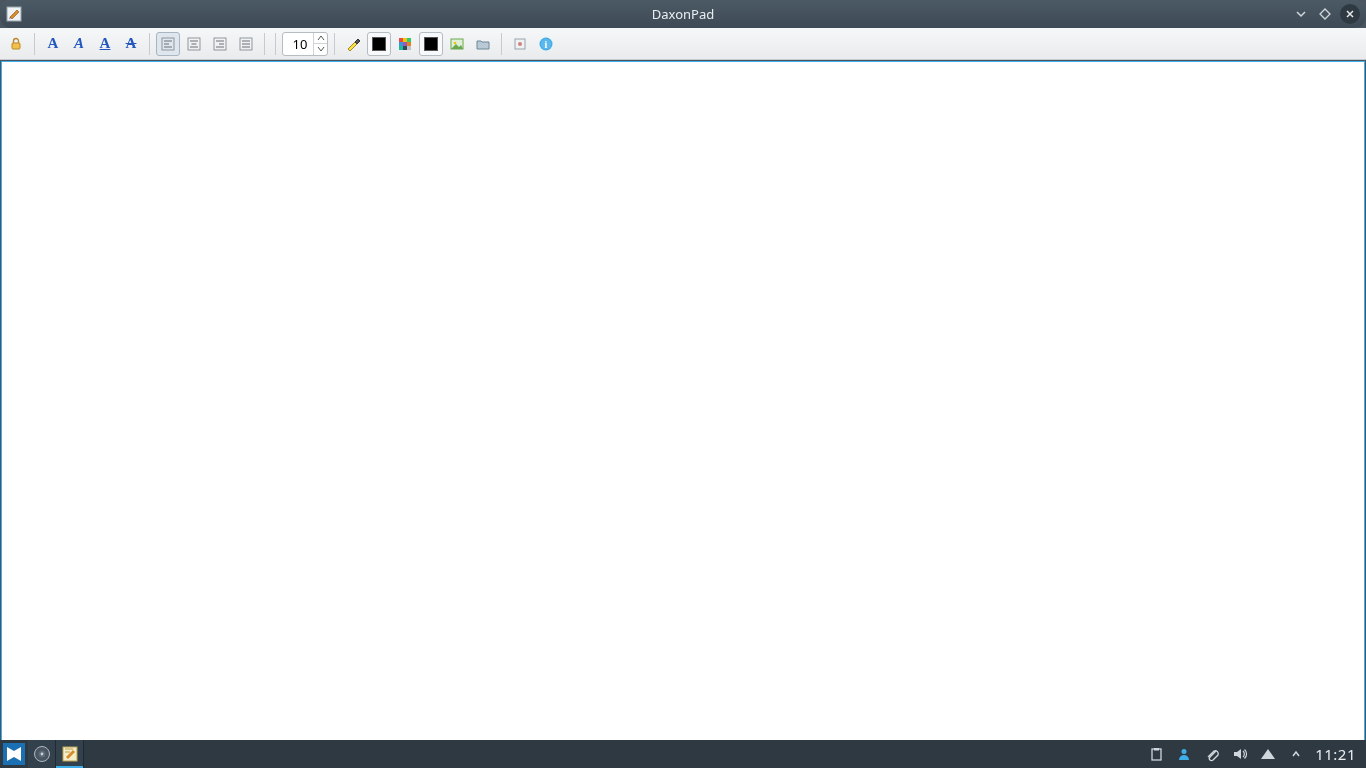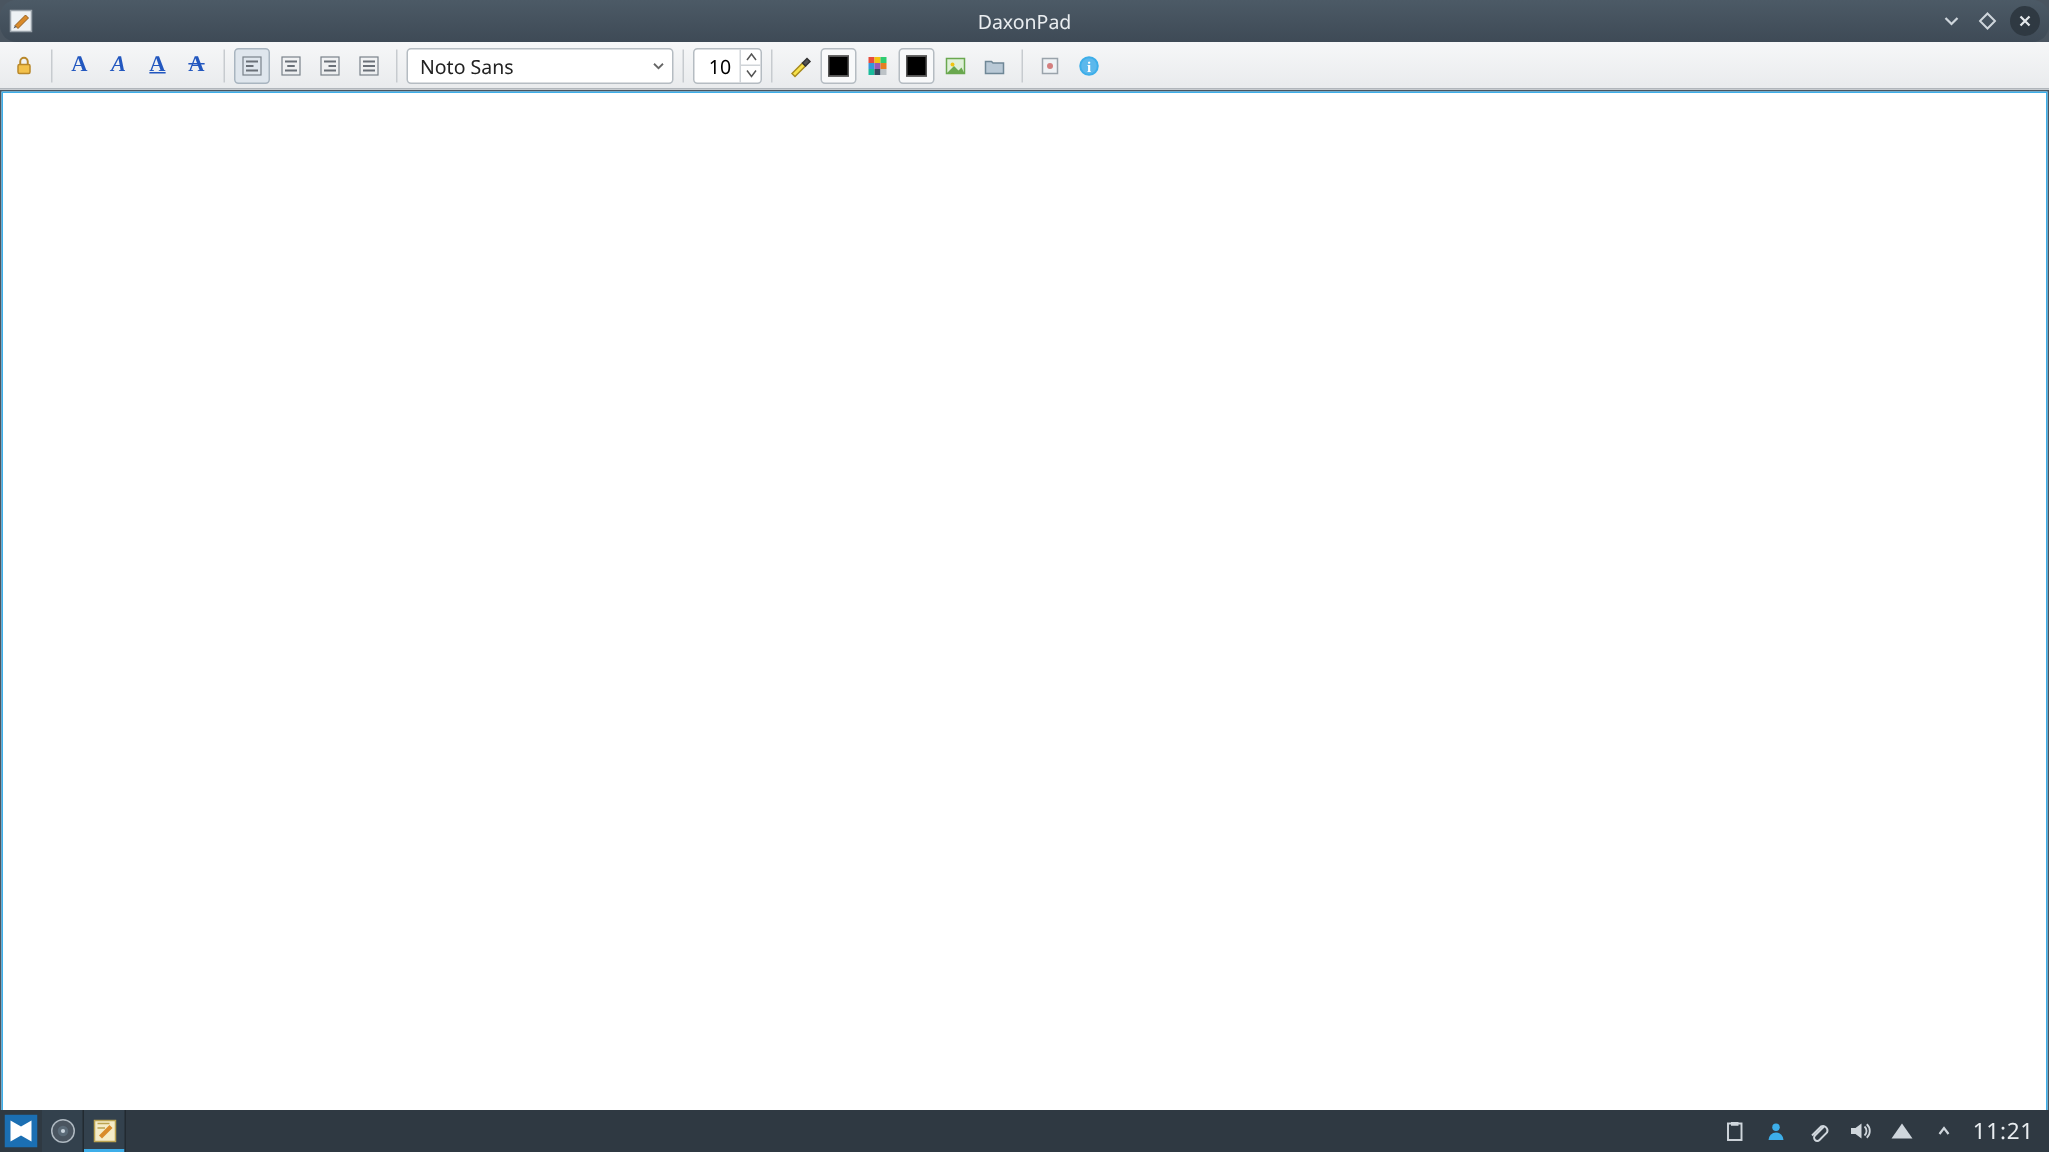--- a/index.html
+++ b/index.html
@@ -127,28 +127,20 @@
     </button>
     <button class="tb-btn">
       <svg width="16" height="16" viewBox="0 0 16 16">
           <rect x="2" y="2" width="12" height="12" fill="none" stroke="#7a828a" stroke-width="0.8"></rect>
           <path d="M4 5h8 M4 8h8 M4 11h8" stroke="#6a7078" stroke-width="1.2"></path>
         </svg>
     </button>
   </div>
   <div class="tb-sep"></div>
 
-  <div class="font-combo">
-    <span>Noto Sans</span>
-    <span class="chev">
-      <svg width="10" height="10" viewBox="0 0 10 10">
-          <path d="M2 3.5 L5 6.5 L8 3.5" fill="none" stroke="#666" stroke-width="1.2"></path>
-        </svg>
-    </span>
-  </div>
 
   <div class="tb-sep"></div>
 
   <div class="size-spin">
     <div class="val">10</div>
     <div class="spinners">
       <div class="sp">
           <svg width="8" height="6" viewBox="0 0 8 6">
             <path d="M1 5 L4 1 L7 5" fill="none" stroke="#555"></path>
           </svg>

